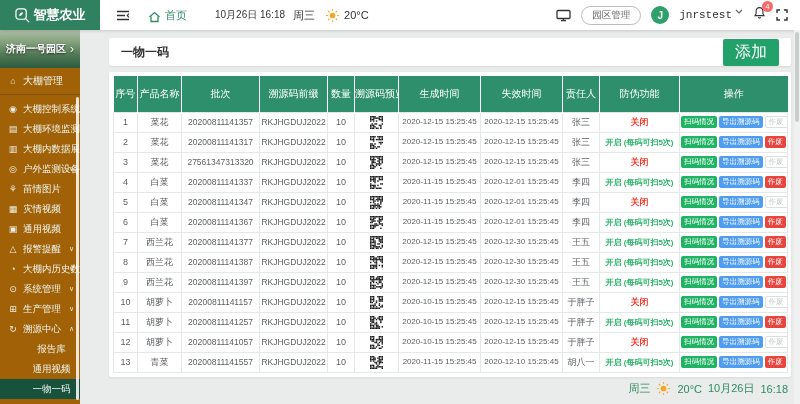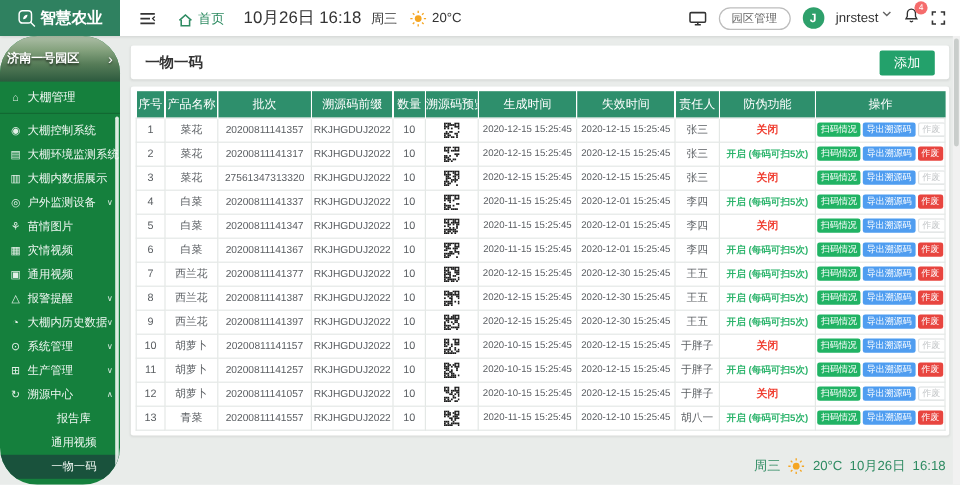--- a/index.html
+++ b/index.html
@@ -6,56 +6,56 @@
   html,body{width:800px;height:404px;overflow:hidden;}
   body{font-family:"Liberation Sans","DejaVu Sans",sans-serif;background:#e9ecea;position:relative;}
 
   
   .topbar{position:absolute;top:0;left:0;width:800px;height:30px;background:#fff;display:flex;align-items:center;z-index:6;box-shadow:0 1px 3px rgba(0,0,0,.15);}
   .logo{width:100px;height:30px;background:#2f8160;color:#fff;display:flex;align-items:center;justify-content:center;gap:4px;font-weight:bold;font-size:13px;flex:0 0 100px;}
   .platform{color:#2e8b62;font-weight:800;font-size:15px;letter-spacing:1px;margin-left:12px;white-space:nowrap;}
   .tb-icon{display:inline-flex;align-items:center;justify-content:center;}
   .hamburger{margin-left:16px;cursor:pointer;}
   .home-link{margin-left:18px;display:flex;align-items:flex-end;gap:4px;color:#2e8b62;font-size:11px;cursor:pointer;}
-  .tb-datetime{margin-left:16px;font-size:14px;color:#333;white-space:nowrap;}
+  .tb-datetime{margin-left:28px;font-size:10px;color:#333;white-space:nowrap;}
   .tb-weekday{margin-left:8px;font-size:11px;color:#333;}
   .tb-sun{margin-left:10px;}
   .tb-temp{margin-left:4px;font-size:11px;color:#333;}
   .tb-right{margin-left:auto;display:flex;align-items:center;gap:10px;padding-right:12px;}
   .pill-btn{border:1px solid #bdbdbd;border-radius:10px;color:#666;font-size:9.5px;padding:2px 10px;background:#fff;white-space:nowrap;cursor:pointer;}
   .avatar{width:18px;height:18px;border-radius:50%;background:#2ea06b;color:#fff;font-size:10px;font-weight:bold;display:flex;align-items:center;justify-content:center;}
-  .username{font-size:11px;color:#333;display:flex;align-items:flex-start;gap:3px;cursor:pointer;}
+  .username{font-size:11px;color:#333;display:flex;align-items:flex-start;gap:3px;cursor:pointer;font-family:Liberation Mono, monospace;}
   .bell-wrap{position:relative;cursor:pointer;}
   .badge{position:absolute;top:-5px;right:-7px;background:#f56c6c;color:#fff;font-size:7px;min-width:11px;height:11px;border-radius:6px;display:flex;align-items:center;justify-content:center;padding:0 2px;}
 
   
-  .sidebar{position:absolute;top:30px;left:0;width:100px;bottom:0;background:#15803d;z-index:5;overflow:hidden;border-radius:31px;}
+  .sidebar{position:absolute;top:30px;left:0;width:80px;bottom:0;background:#a16207;z-index:5;overflow:hidden;}
   .park-banner{height:38px;background:linear-gradient(180deg,#aebfa8 0%,#86a37f 30%,#567c58 62%,#2c5a3e 100%);display:flex;align-items:center;justify-content:space-between;padding:0 6px;cursor:pointer;}
   .park-name{color:#fff;font-size:10px;font-weight:bold;text-shadow:0 1px 2px rgba(0,0,0,.65);white-space:nowrap;}
   .park-arrow{color:#fff;font-size:12px;text-shadow:0 1px 2px rgba(0,0,0,.6);}
   .menu{position:absolute;top:38px;left:0;right:0;bottom:0;}
   .menu-item{height:20px;display:flex;align-items:center;padding-left:7px;color:#eef6f1;font-size:9.5px;white-space:nowrap;cursor:pointer;position:relative;}
   .menu-item.section{height:26px;font-size:10px;}
   .menu-divider{height:1px;background:rgba(0,0,0,.18);margin:0 0 4px 0;}
   .mi-icon{width:12px;font-size:9px;margin-right:4px;text-align:center;flex:0 0 12px;opacity:.95;}
   .mi-label{overflow:hidden;}
   .mi-chevron{position:absolute;right:6px;font-size:7px;opacity:.9;}
   .menu-item.sub{padding-left:23px;justify-content:center;}
   .menu-item.active{background:#19523c;}
   .sidebar-scrollbar{position:absolute;right:1px;top:67px;bottom:4px;width:3px;background:rgba(255,255,255,.85);border-radius:2px;cursor:pointer;}
 
   
   .main{position:absolute;left:100px;top:30px;right:0;bottom:0;}
   .title-card{margin:8px 9px 0;background:#fff;height:28px;border-radius:2px;display:flex;align-items:center;justify-content:space-between;padding:0 12px;box-shadow:0 1px 2px rgba(0,0,0,.08);}
   .page-title{font-size:12px;font-weight:bold;color:#333;}
-  .add-btn{background:#23a16b;color:#fff;font-size:11px;padding:3px 12px;border-radius:2px;border:none;cursor:pointer;}
+  .add-btn{background:#23a16b;color:#fff;font-size:16px;padding:3px 12px;border-radius:2px;border:none;cursor:pointer;}
 
   .table-card{margin:6px 9px 0;background:#fff;border-radius:2px;padding:4px;box-shadow:0 1px 2px rgba(0,0,0,.08);}
   table{border-collapse:collapse;table-layout:fixed;width:674px;}
-  thead th{background:#2e8f6c;color:#fff;font-size:10px;font-weight:normal;height:22px;border-right:1px solid rgba(255,255,255,.28);overflow:hidden;white-space:nowrap;}
+  thead th{background:#2e8f6c;color:#fff;font-size:10px;font-weight:normal;height:36px;border-right:1px solid rgba(255,255,255,.28);overflow:hidden;white-space:nowrap;}
   thead th:last-child{border-right:none;text-align:center;}
   tbody td{font-size:9px;color:#5a5e62;text-align:center;height:20px;border:1px solid #e4e8e6;white-space:nowrap;overflow:hidden;line-height:1;}
   tbody tr td.date-cell{font-size:8px;color:#5a5e62;}
   tbody td.num-cell{font-size:8.5px;}
   .af-on{color:#2cb46c;font-size:8px;font-weight:bold;}
   .af-off{color:#f04134;font-size:9px;font-weight:bold;}
   .btn{display:inline-block;font-size:7.5px;padding:2.5px 3px;border-radius:2px;color:#fff;margin:0 1px;border:none;line-height:1;cursor:pointer;white-space:nowrap;}
   .btn-scan{background:#21b364;}
   .btn-export{background:#4f9df0;}
   .btn-void{background:#e8453f;}

